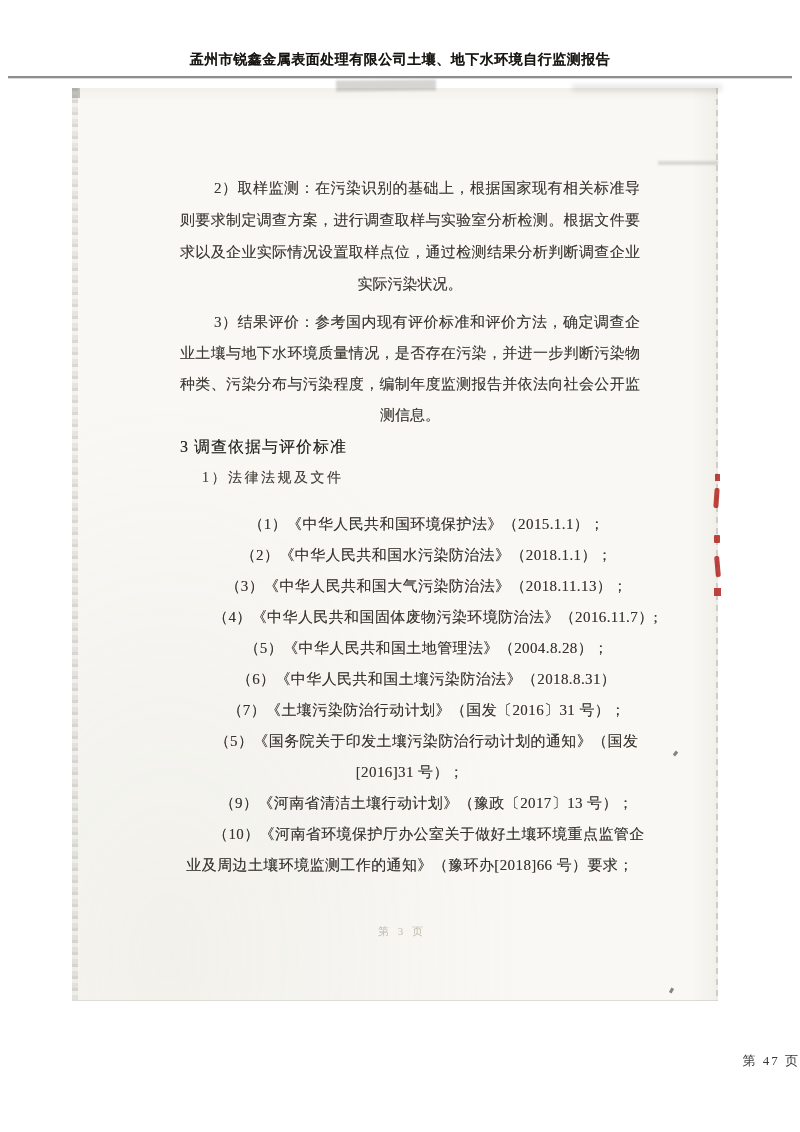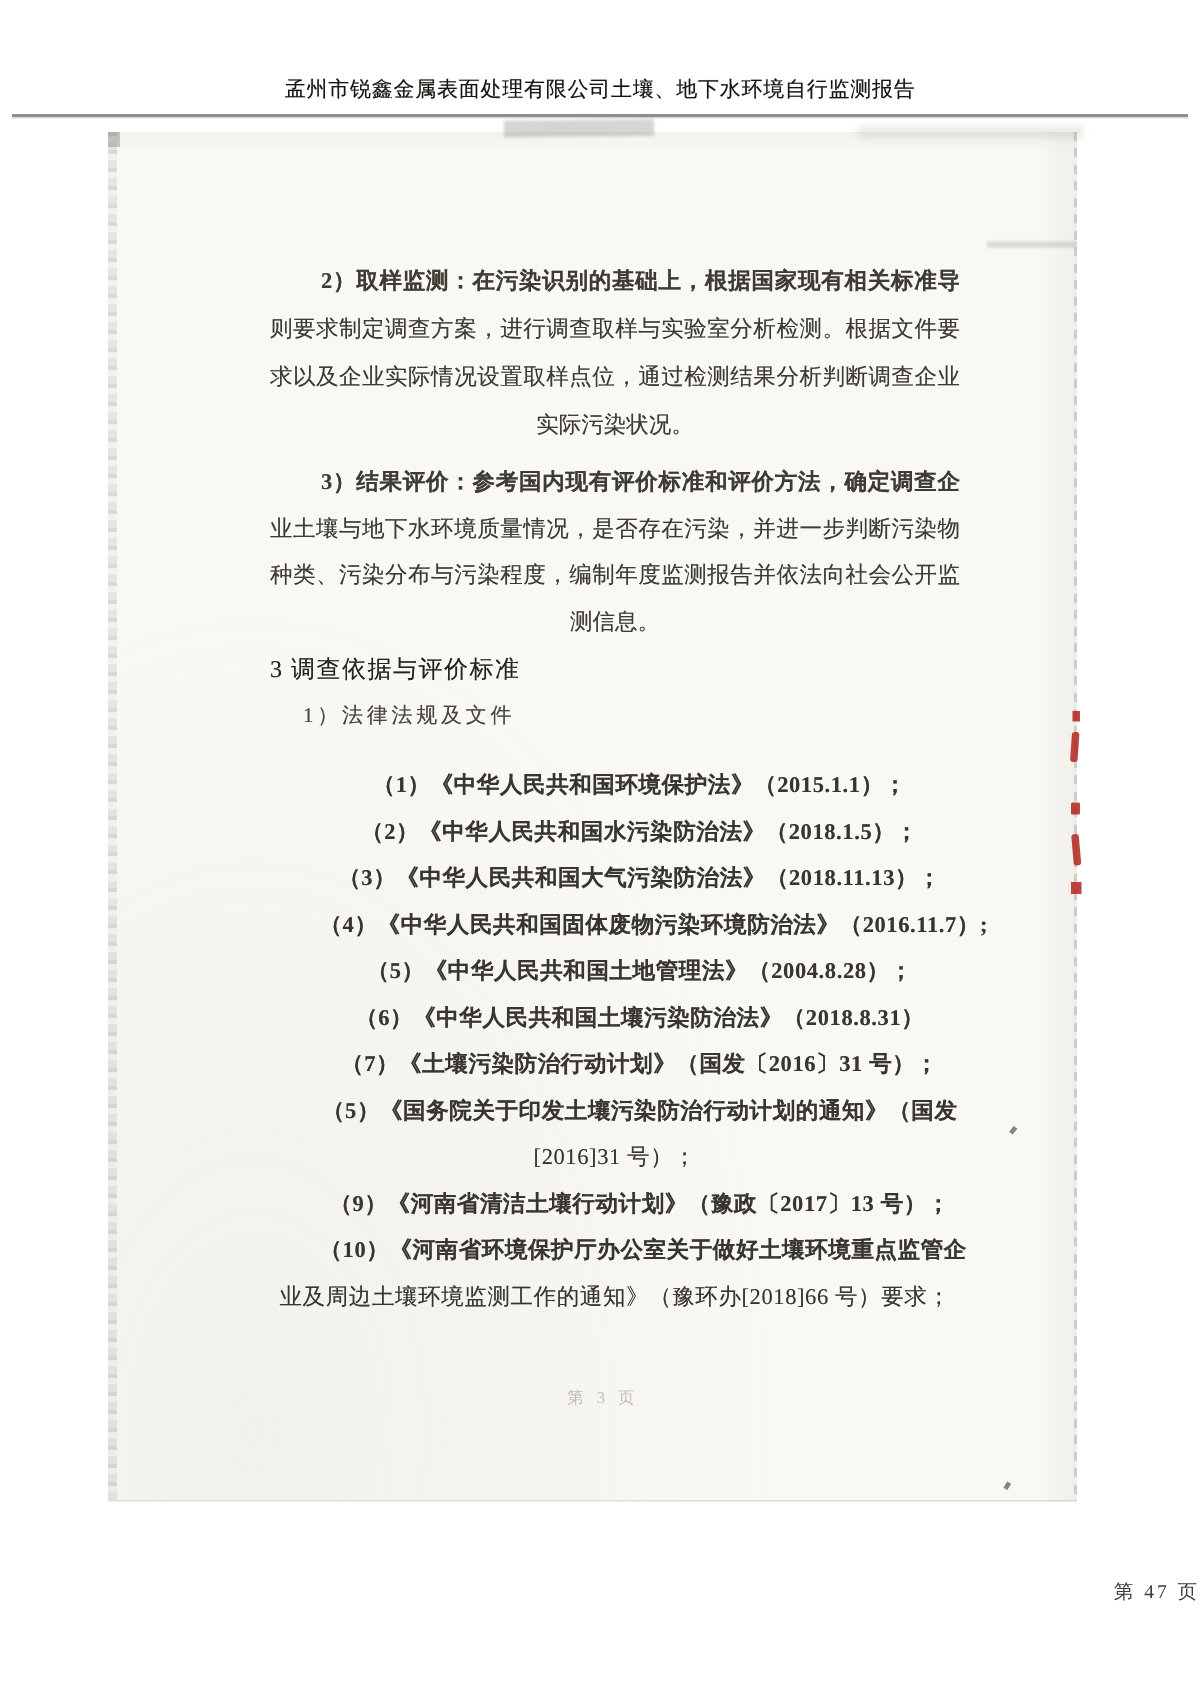--- a/index.html
+++ b/index.html
@@ -9,21 +9,21 @@
     font-family:"Liberation Serif","DejaVu Serif",serif;
     position:relative;
     overflow:hidden;
   }
   .page { position:absolute; left:0; top:0; width:800px; height:1132px; background:#fff; }
 
   
   .doc-title {
     position:absolute; top:51px; left:0; width:100%;
     text-align:center;
-    font-size:14px; font-weight:normal; color:#171511;
+    font-size:14px; font-weight:bold; color:#171511;
     letter-spacing:0.5px;
     text-shadow:0 0 0.5px rgba(40,36,30,.55);
   }
   .header-rule {
     position:absolute; top:76px; left:8px; width:784px; height:0;
     border-top:2px solid #8e8e8e;
     border-bottom:1px solid #d9d9d9;
   }
 
   
@@ -70,21 +70,21 @@
     position:absolute; left:108px; top:84px; width:460px;
     color:#3e3a34;
     font-size:15px;
     text-shadow:0 0 0.4px rgba(62,56,50,.5);
   }
   .line { display:block; white-space:nowrap;text-align:center; }
   .p1 .line { height:32px; line-height:32px; }
   .p2 .line { height:31px; line-height:31px; }
   .p2 { margin-top:7px; }
   .j { white-space:normal; text-align:justify; text-align-last:justify; }
-  .ind { padding-left:34px;font-weight:bold; }
+  .ind { padding-left:34px; }
 
   .heading {
     margin-top:4px; height:24px; line-height:24px;
     font-size:16px; font-weight:normal; color:#25231f;
     letter-spacing:1px;
   }
   .sub {
     margin-top:8px; height:22px; line-height:22px;
     padding-left:22px;
     font-size:14px; color:#4a463f; letter-spacing:2.5px;
@@ -144,21 +144,21 @@
         <div class="line j">业土壤与地下水环境质量情况，是否存在污染，并进一步判断污染物</div>
         <div class="line j">种类、污染分布与污染程度，编制年度监测报告并依法向社会公开监</div>
         <div class="line">测信息。</div>
       </div>
 
       <div class="heading">3 调查依据与评价标准</div>
       <div class="sub">1）法律法规及文件</div>
 
       <div class="reflist">
         <div class="line ind">（1）《中华人民共和国环境保护法》（2015.1.1）；</div>
-        <div class="line ind">（2）《中华人民共和国水污染防治法》（2018.1.5）；</div>
+        <div class="line ind">（2）《中华人民共和国水污染防治法》（2018.1.1）；</div>
         <div class="line ind">（3）《中华人民共和国大气污染防治法》（2018.11.13）；</div>
         <div class="line ind">（4）《中华人民共和国固体废物污染环境防治法》（2016.11.7）;</div>
         <div class="line ind">（5）《中华人民共和国土地管理法》（2004.8.28）；</div>
         <div class="line ind">（6）《中华人民共和国土壤污染防治法》（2018.8.31）</div>
         <div class="line ind">（7）《土壤污染防治行动计划》（国发〔2016〕31 号）；</div>
         <div class="line ind">（5）《国务院关于印发土壤污染防治行动计划的通知》（国发</div>
         <div class="line">[2016]31 号）；</div>
         <div class="line ind">（9）《河南省清洁土壤行动计划》（豫政〔2017〕13 号）；</div>
         <div class="line ind">（10）《河南省环境保护厅办公室关于做好土壤环境重点监管企</div>
         <div class="line">业及周边土壤环境监测工作的通知》（豫环办[2018]66 号）要求；</div>

